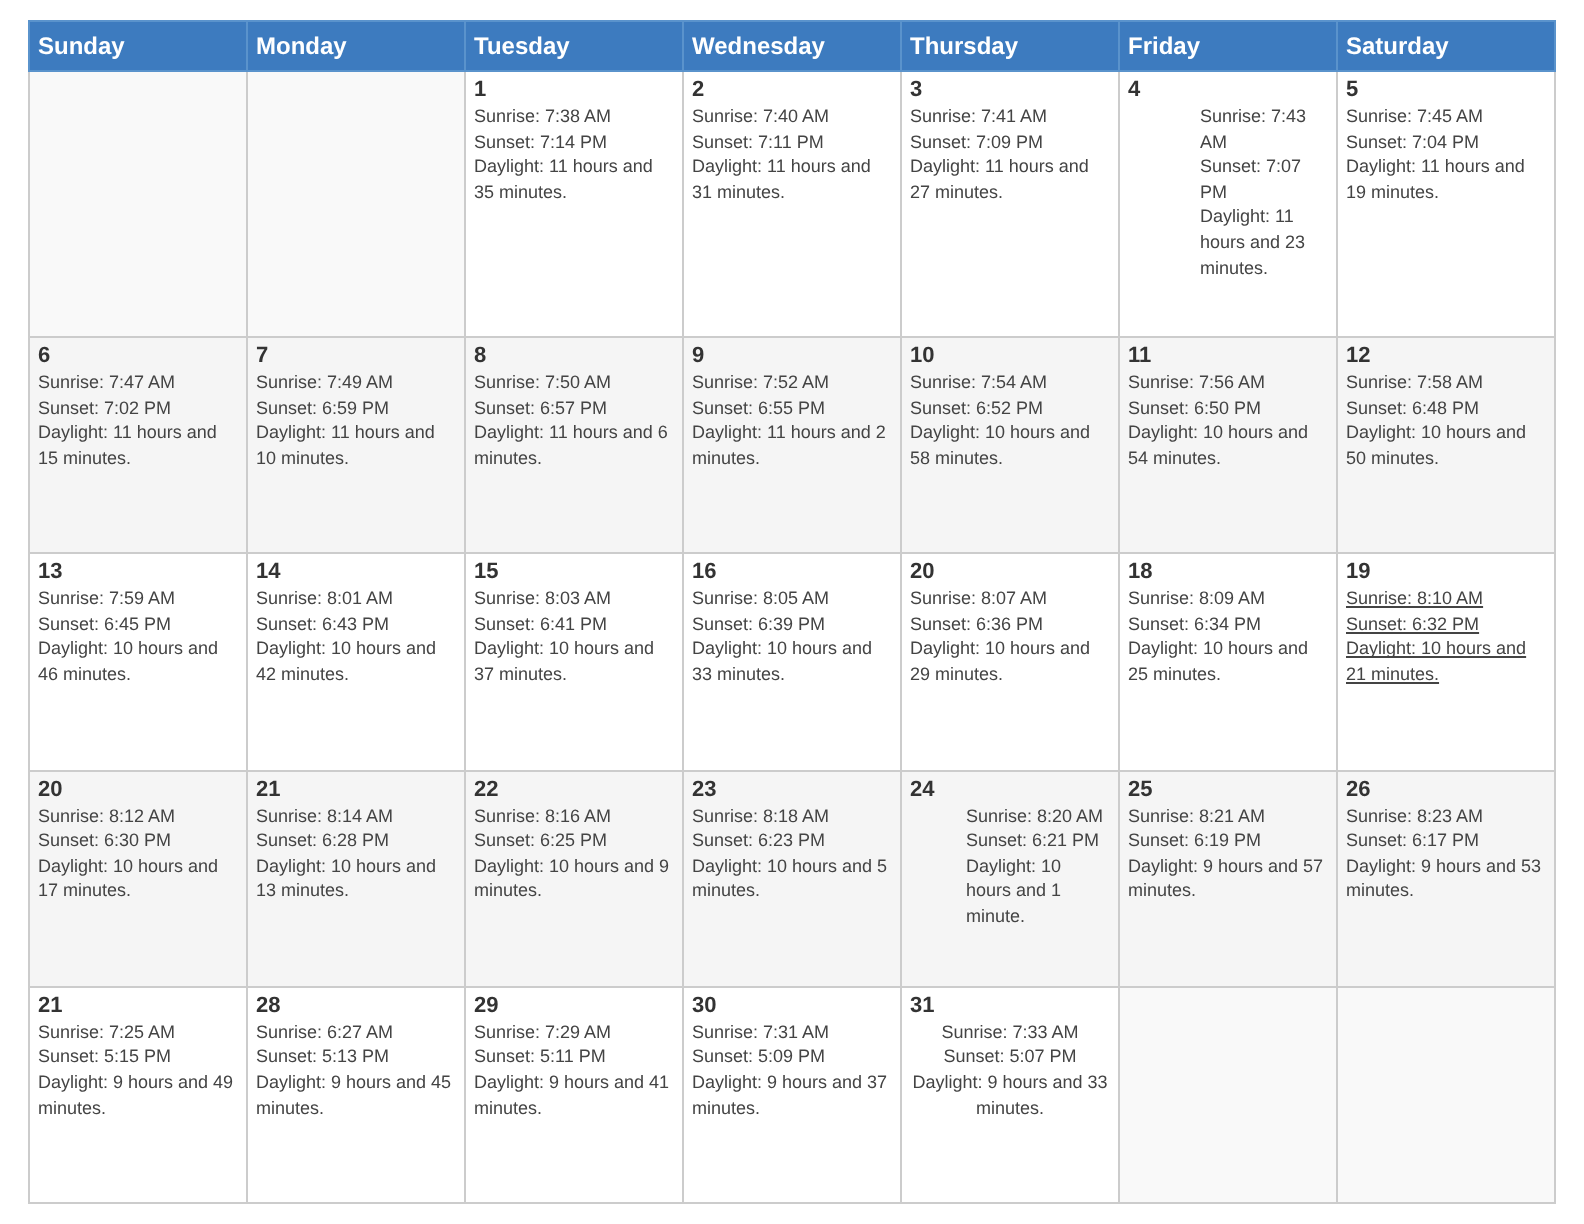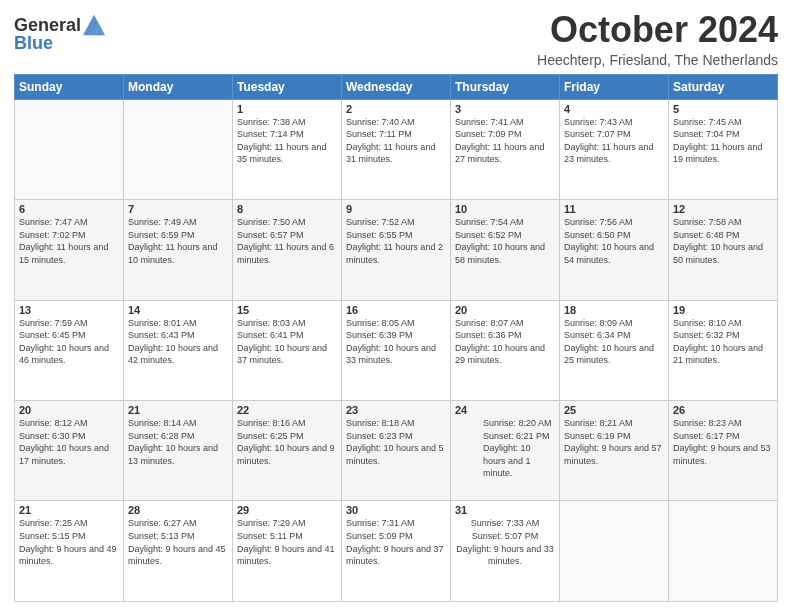--- a/index.html
+++ b/index.html
@@ -93,40 +93,20 @@
       line-height: 1.4;
     }
     .row-shade {
       background: #f5f5f5;
     }
   </style>
 </head>
 <body>
 
 <div class="page">
-  <div class="header">
-    <div class="logo">
-      <div>
-        <div style="display:flex;align-items:center;">
-          <span class="logo-text">General</span>
-          <svg class="logo-icon" viewBox="0 0 30 28" xmlns="http://www.w3.org/2000/svg">
-            <polygon points="0,28 15,0 30,28" fill="#3d7bbf" opacity="0.85"></polygon>
-            <polygon points="8,28 20,10 30,28" fill="#5a9fd4" opacity="0.6"></polygon>
-          </svg>
-        </div>
-        <div style="display:flex;align-items:center;margin-top:-2px;">
-          <span class="logo-text" style="color:#3d7bbf;font-size:18px;font-weight:bold;">Blue</span>
-        </div>
-      </div>
-    </div>
-    <div class="header-right">
-      <div class="month-title">October 2024</div>
-      <div class="location">Heechterp, Friesland, The Netherlands</div>
-    </div>
-  </div>
 
   <table class="calendar">
     <thead>
       <tr>
       <th>Sunday</th>
           <th>Monday</th>
           <th>Tuesday</th>
           <th>Wednesday</th>
           <th>Thursday</th>
           <th>Friday</th>
@@ -150,21 +130,21 @@
 Daylight: 11 hours and 31 minutes.</div>
           </td>
           <td>
             <span class="day-num">3</span>
             <div class="day-info" style="white-space: pre-line;">Sunrise: 7:41 AM
 Sunset: 7:09 PM
 Daylight: 11 hours and 27 minutes.</div>
           </td>
           <td>
             <span class="day-num">4</span>
-            <div class="day-info" style="white-space: pre-line;">Sunrise: 7:43 AM
+            <div class="day-info" style="white-space: pre-line; margin-left: 36px;">Sunrise: 7:43 AM
 Sunset: 7:07 PM
 Daylight: 11 hours and 23 minutes.</div>
           </td>
           <td>
             <span class="day-num">5</span>
             <div class="day-info" style="white-space: pre-line;">Sunrise: 7:45 AM
 Sunset: 7:04 PM
 Daylight: 11 hours and 19 minutes.</div>
           </td>
         </tr>
@@ -244,21 +224,21 @@
 Daylight: 10 hours and 29 minutes.</div>
           </td>
           <td>
             <span class="day-num">18</span>
             <div class="day-info" style="white-space: pre-line;">Sunrise: 8:09 AM
 Sunset: 6:34 PM
 Daylight: 10 hours and 25 minutes.</div>
           </td>
           <td>
             <span class="day-num">19</span>
-            <div class="day-info" style="white-space: pre-line;">Sunrise: 8:10 AM
+            <div class="day-info" style="white-space: pre-line; text-decoration: underline;">Sunrise: 8:10 AM
 Sunset: 6:32 PM
 Daylight: 10 hours and 21 minutes.</div>
           </td>
         </tr>
         <tr class="row-shade">
           <td>
             <span class="day-num">20</span>
             <div class="day-info" style="white-space: pre-line;">Sunrise: 8:12 AM
 Sunset: 6:30 PM
 Daylight: 10 hours and 17 minutes.</div>

